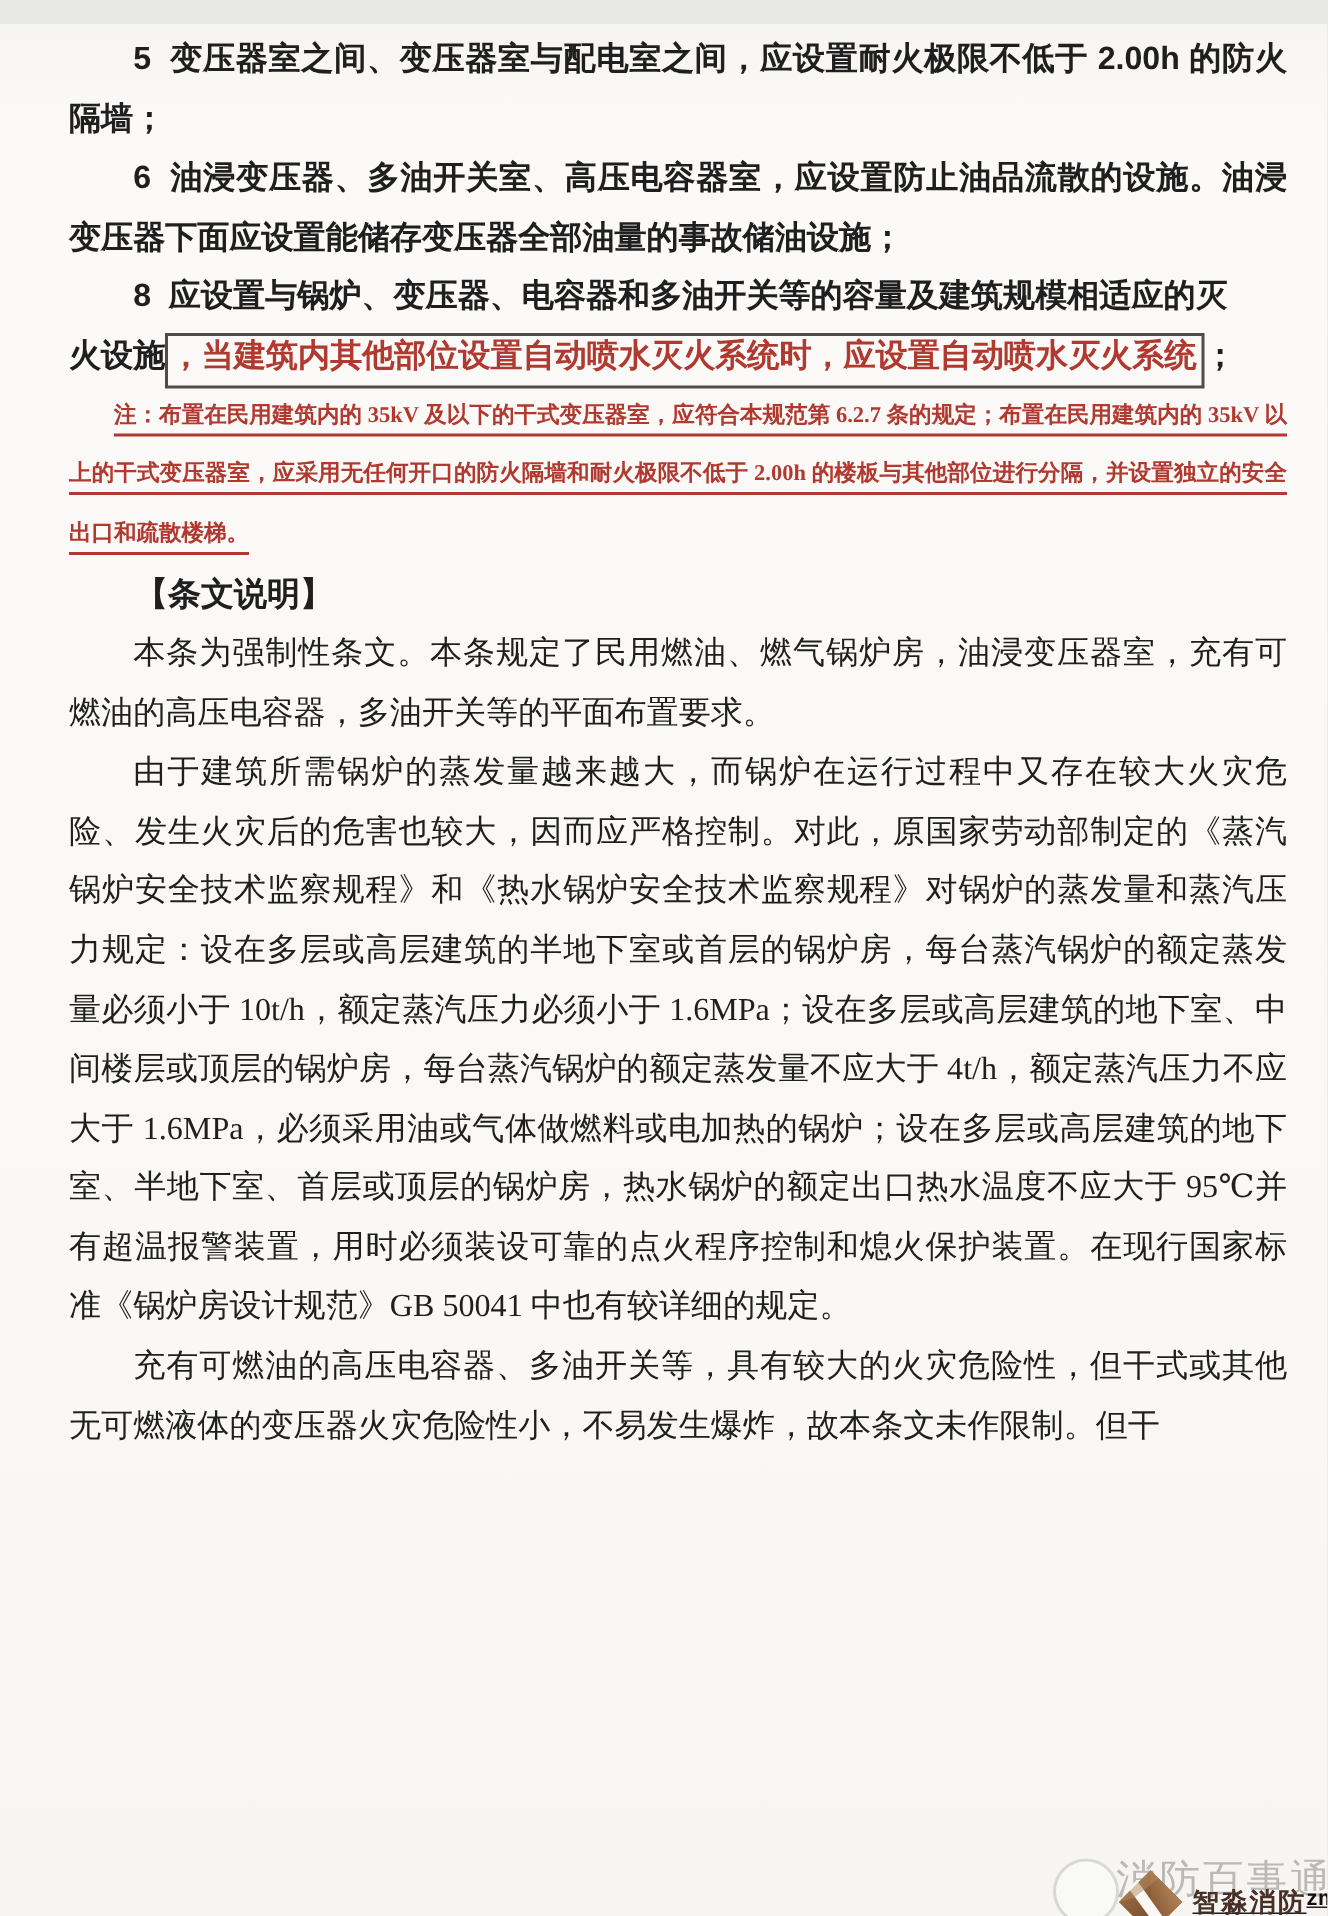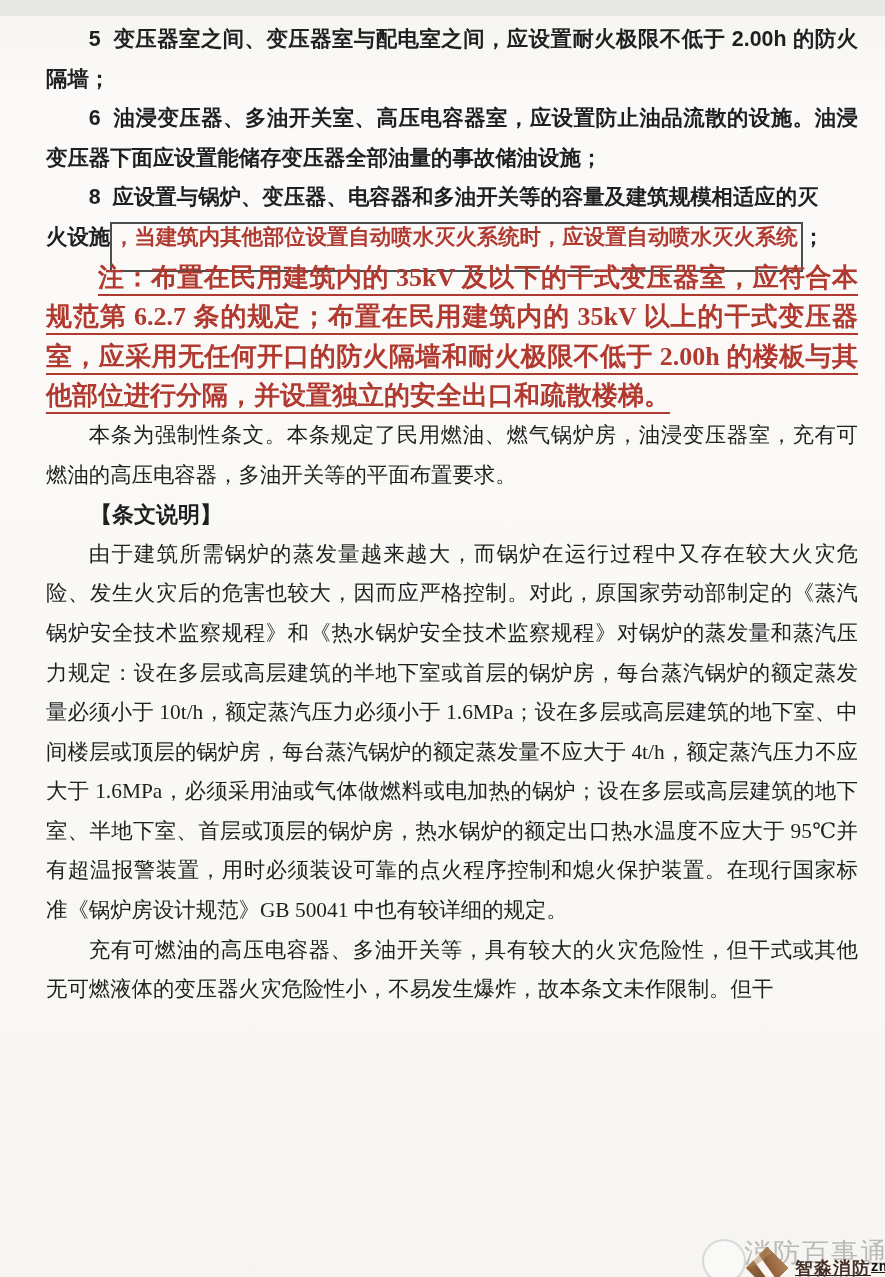--- a/index.html
+++ b/index.html
@@ -24,25 +24,25 @@
     text-justify: inter-ideograph;
   }
   p.para { margin: 0; text-indent: 2em; }
   .clause {
     font-family: "Liberation Sans","DejaVu Sans",sans-serif;
     font-weight: 600;
   }
   .red-boxed {
     color: #b13a30;
     border: 2px solid #4d4d4d;
-    padding: 1px 3px 21px 1px;
+    padding: 1px 3px 8px 1px;
   }
   .note {
     color: #b13a30;
-    font-size: 26px;
+    font-size: 15px;
     font-weight: 600;
     font-family: "Liberation Serif","DejaVu Serif",serif;
     text-decoration: underline;
     text-decoration-color: #b13a30;
     text-decoration-thickness: 1.6px;
     text-underline-offset: 8px;
   }
   .section-heading {
     font-family: "Liberation Sans","DejaVu Sans",sans-serif;
     font-weight: 700;
@@ -103,23 +103,23 @@
 
     <p class="para clause">6&nbsp;&nbsp;油浸变压器、多油开关室、高压电容器室，应设置防止油品流散的设施。油浸变压器下面应设置能储存变压器全部油量的事故储油设施；</p>
 
 
     <p class="para clause"><span>8&nbsp;&nbsp;应设置与锅炉、变压器、电容器和多油开关等的容量及建筑规模相适应的灭</span><br><span>火设施</span><span class="red-boxed">，当建筑内其他部位设置自动喷水灭火系统时，应设置自动喷水灭火系统</span><span>；</span></p>
 
 
 
     <p class="para note">注：布置在民用建筑内的 35kV 及以下的干式变压器室，应符合本规范第 6.2.7 条的规定；布置在民用建筑内的 35kV 以上的干式变压器室，应采用无任何开口的防火隔墙和耐火极限不低于 2.00h 的楼板与其他部位进行分隔，并设置独立的安全出口和疏散楼梯。</p>
 
+    <p class="para section-heading">【条文说明】</p>
+
     <p class="para commentary">本条为强制性条文。本条规定了民用燃油、燃气锅炉房，油浸变压器室，充有可燃油的高压电容器，多油开关等的平面布置要求。</p>
-
-    <p class="para section-heading">【条文说明】</p>
 
 
     <p class="para commentary">由于建筑所需锅炉的蒸发量越来越大，而锅炉在运行过程中又存在较大火灾危险、发生火灾后的危害也较大，因而应严格控制。对此，原国家劳动部制定的《蒸汽锅炉安全技术监察规程》和《热水锅炉安全技术监察规程》对锅炉的蒸发量和蒸汽压力规定：设在多层或高层建筑的半地下室或首层的锅炉房，每台蒸汽锅炉的额定蒸发量必须小于 10t/h，额定蒸汽压力必须小于 1.6MPa；设在多层或高层建筑的地下室、中间楼层或顶层的锅炉房，每台蒸汽锅炉的额定蒸发量不应大于 4t/h，额定蒸汽压力不应大于 1.6MPa，必须采用油或气体做燃料或电加热的锅炉；设在多层或高层建筑的地下室、半地下室、首层或顶层的锅炉房，热水锅炉的额定出口热水温度不应大于 95℃并有超温报警装置，用时必须装设可靠的点火程序控制和熄火保护装置。在现行国家标准《锅炉房设计规范》GB 50041 中也有较详细的规定。</p>
 
     <p class="para commentary">充有可燃油的高压电容器、多油开关等，具有较大的火灾危险性，但干式或其他无可燃液体的变压器火灾危险性小，不易发生爆炸，故本条文未作限制。但干</p>
 
   </div>
 
   <div class="wm-circle"></div>
 

